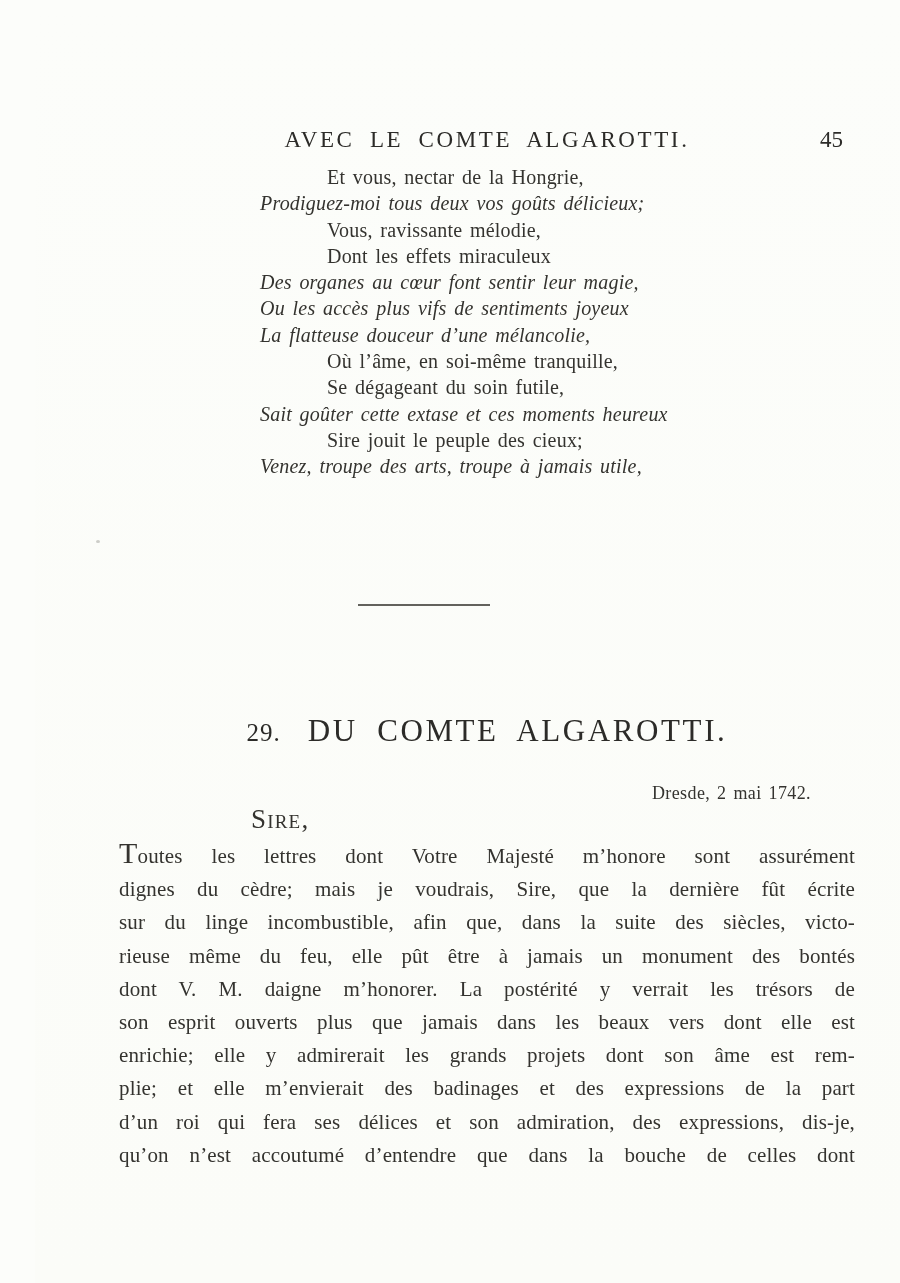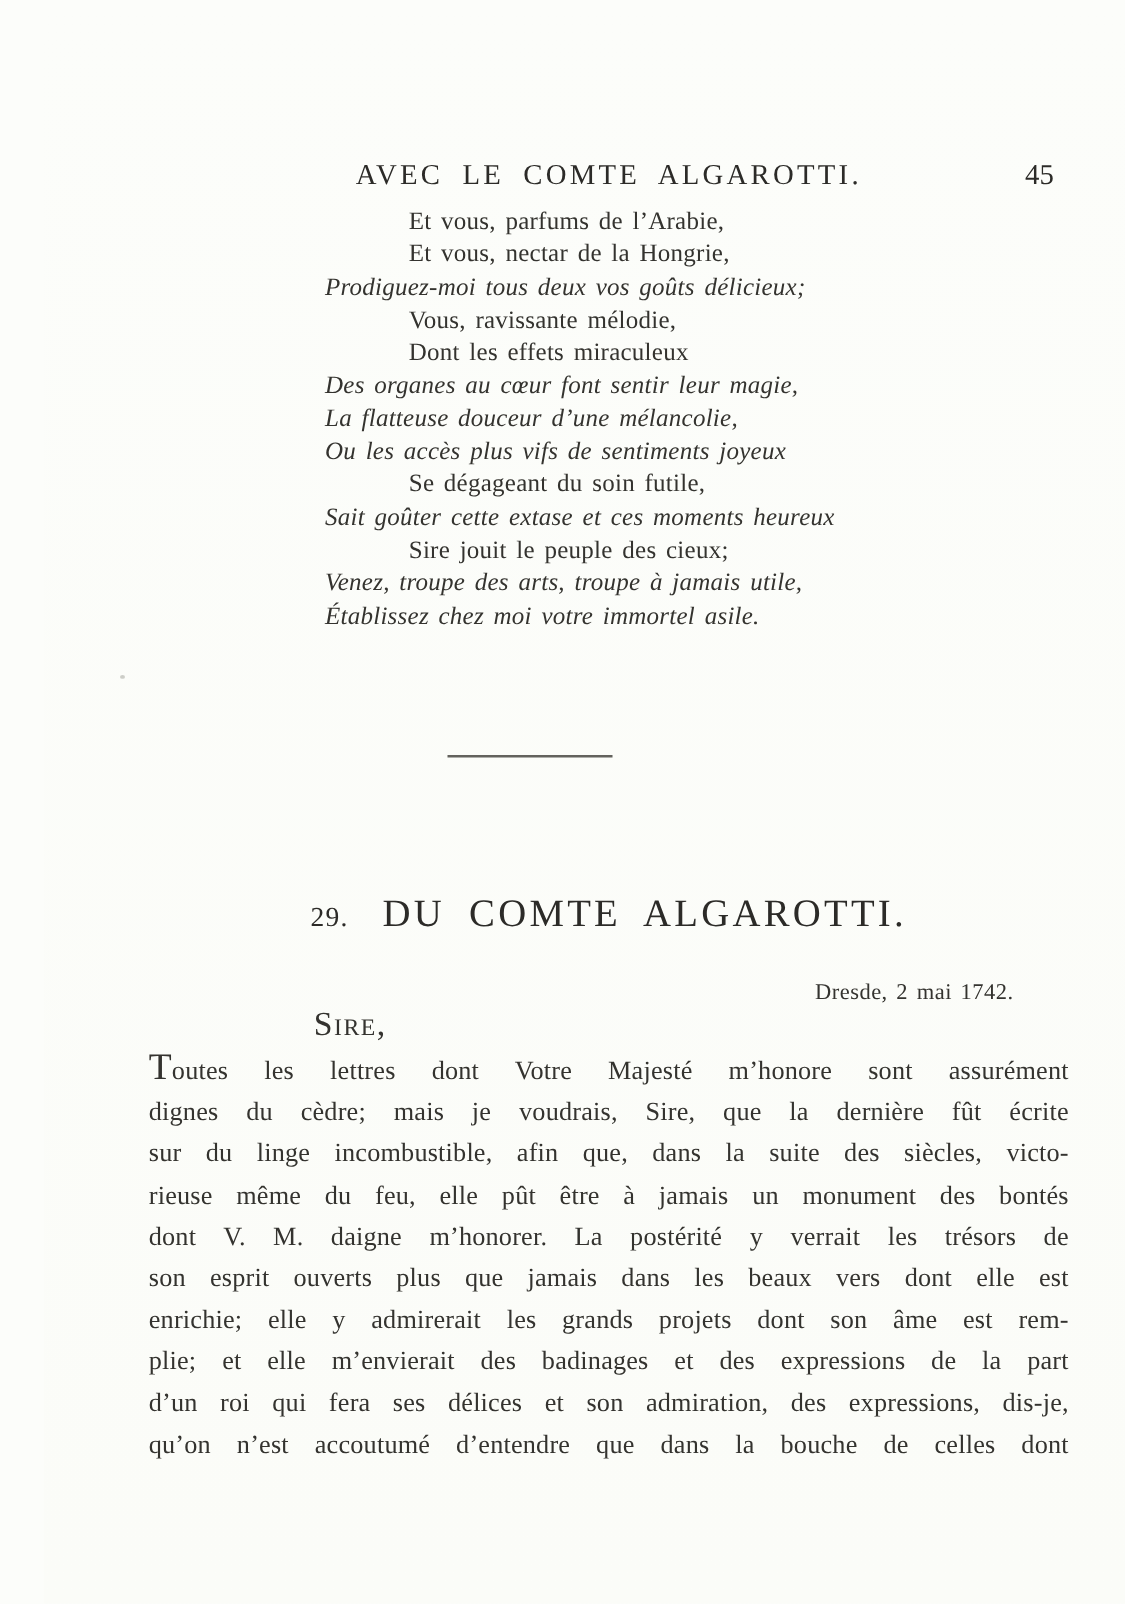--- a/index.html
+++ b/index.html
@@ -53,21 +53,21 @@
     position: absolute; left: 323px; top: 604px; width: 132px; height: 2px;
     background: rgba(72, 71, 66, 0.85);
   }
 
   
   .section-heading {
     position: absolute; left: 84px; top: 713px; width: 736px;
     display: flex; justify-content: center; align-items: baseline; gap: 27px;
     color: var(--ink-strong);
   }
-  .heading-number { font-size: 22px; letter-spacing: 1px; text-align: center; }
+  .heading-number { font-size: 25px; letter-spacing: 1px; text-align: center; }
   .heading-title { font-size: 31px; letter-spacing: 2.6px; word-spacing: 9px; }
 
   
   .dateline {
     position: absolute; right: 124px; top: 783px;
     font-size: 18px; letter-spacing: 0.4px; word-spacing: 2px;
   }
   .salutation {
     position: absolute; left: 216px; top: 804px;
     font-size: 27px; font-variant-caps: small-caps; letter-spacing: 1.2px;
@@ -95,33 +95,32 @@
 <body>
 
 <div class="page">
 
   <div class="running-header">
     <span class="header-title">AVEC LE COMTE ALGAROTTI.</span>
     <span class="page-number">45</span>
   </div>
 
   <div class="poem">
-      <div class="poem-line indent-deep">Et vous, parfums de l’Arabie,</div>
       <div class="poem-line indent-deep">Et vous, nectar de la Hongrie,</div>
       <div class="poem-line indent-shallow">Prodiguez-moi tous deux vos goûts délicieux;</div>
       <div class="poem-line indent-deep">Vous, ravissante mélodie,</div>
       <div class="poem-line indent-deep">Dont les effets miraculeux</div>
       <div class="poem-line indent-shallow">Des organes au cœur font sentir leur magie,</div>
+      <div class="poem-line indent-shallow">Ou les accès plus vifs de sentiments joyeux</div>
       <div class="poem-line indent-shallow">La flatteuse douceur d’une mélancolie,</div>
-      <div class="poem-line indent-shallow">Ou les accès plus vifs de sentiments joyeux</div>
+      <div class="poem-line indent-deep">Où l’âme, en soi-même tranquille,</div>
       <div class="poem-line indent-deep">Se dégageant du soin futile,</div>
       <div class="poem-line indent-shallow">Sait goûter cette extase et ces moments heureux</div>
       <div class="poem-line indent-deep">Sire jouit le peuple des cieux;</div>
       <div class="poem-line indent-shallow">Venez, troupe des arts, troupe à jamais utile,</div>
-      <div class="poem-line indent-shallow">Établissez chez moi votre immortel asile.</div>
     </div>
 
   <div class="divider"></div>
 
   <div class="section-heading">
     <span class="heading-number">29.</span>
     <span class="heading-title">DU COMTE ALGAROTTI.</span>
   </div>
 
   <div class="dateline">Dresde, 2 mai 1742.</div>

